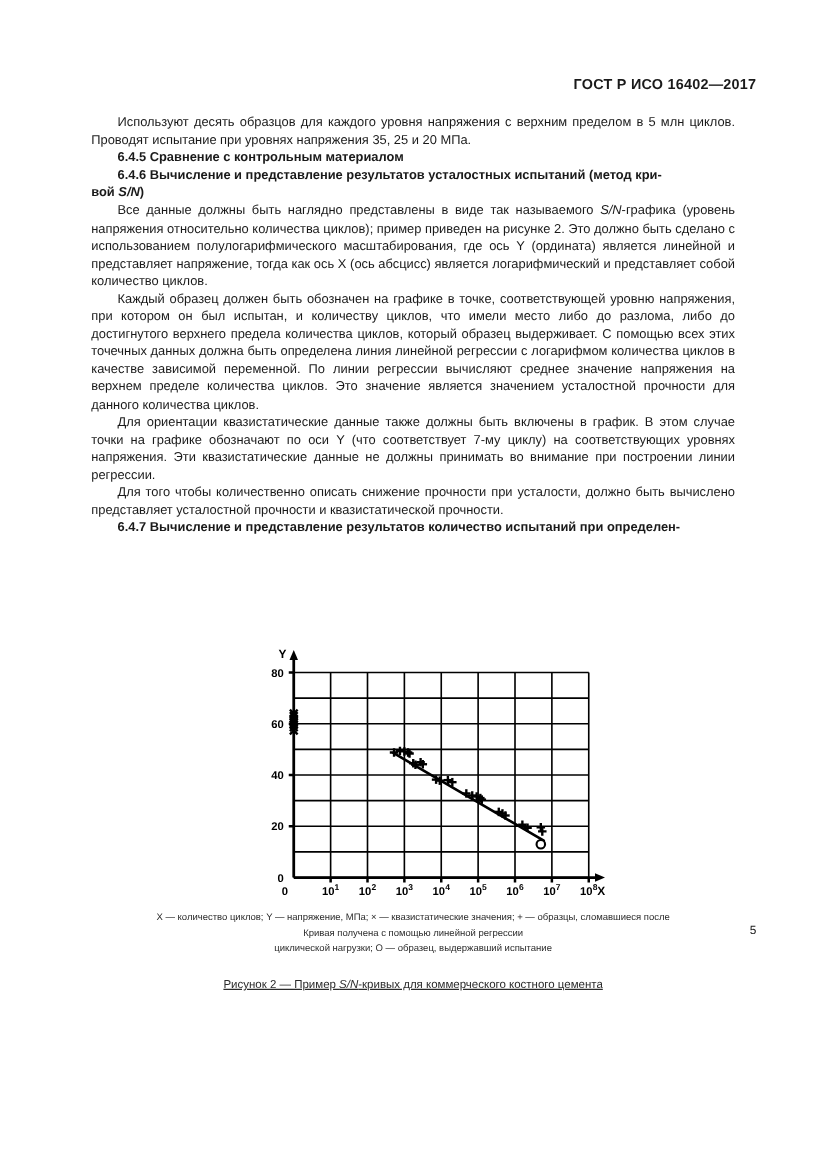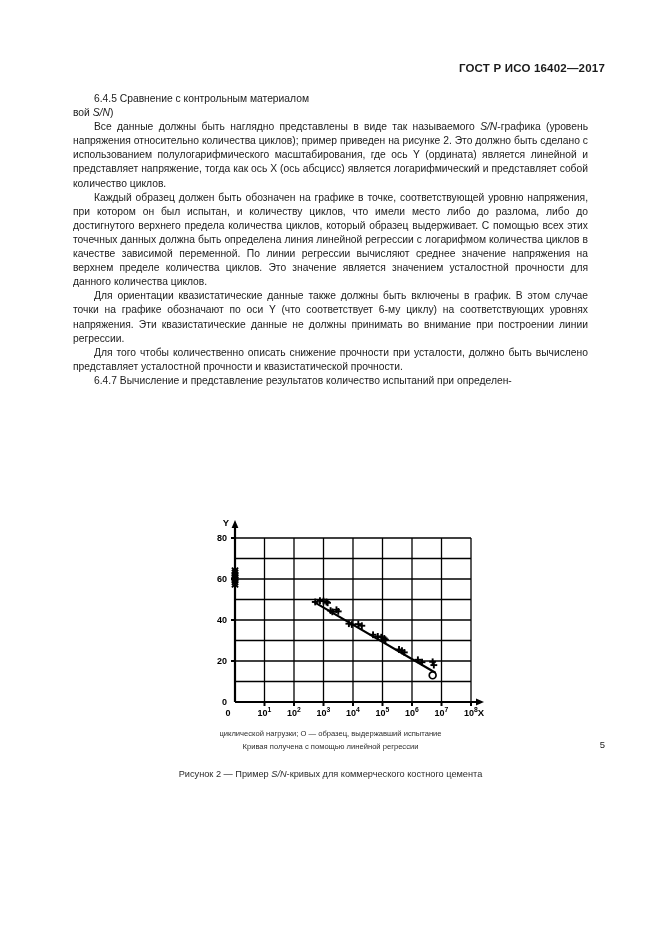--- a/index.html
+++ b/index.html
@@ -41,21 +41,21 @@
     font-size: 10.3px;
     line-height: 14.1px;
     text-align: justify;
     text-indent: 21px;
     hyphens: manual;
   }
   p.heading {
     margin: 0;
     font-size: 10.3px;
     line-height: 14.1px;
-    font-weight: normal;
+    font-weight: bold;
     text-align: justify;
     text-indent: 21px;
   }
   p.heading.cont {
     text-indent: 0;
   }
   .ital { font-style: italic; }
 
   
   .figure {
@@ -78,48 +78,51 @@
     text-align: center;
     color: #2b2b2b;
     padding: 0 66px;
   }
   .legend .l1 { display:block; text-align:center; }
   .caption {
     margin-top: 16px;
     text-align: center;
     font-size: 9.2px;
     color: #2b2b2b;
+    text-decoration: underline;
   }
   .page-num {
     position: absolute;
     right: 56px;
     bottom: 78px;
     font-size: 9.5px;
   }
 </style>
 </head>
 <body>
 
 <div class="page">
 
   <div class="header">ГОСТ Р ИСО 16402—2017</div>
 
   <div class="content">
 
+    <p class="body-par">Используют десять образцов для каждого уровня напряжения с верхним пределом в 5 млн циклов. Проводят испытание при уровнях напряжения 35, 25 и 20 МПа.</p>
 
     <p class="heading">6.4.5  Сравнение с контрольным материалом</p>
 
 
+    <p class="heading"><span>6.4.6 Вычисление и представление результатов усталостных испытаний (метод кри-</span></p>
     <p class="heading cont"><span>вой </span><span class="ital">S/N</span><span>)</span></p>
 
     <p class="body-par"><span>Все данные должны быть наглядно представлены в виде так называемого </span><span class="ital">S/N</span><span>-графика (уровень напряжения относительно количества циклов); пример приведен на рисунке 2. Это должно быть сделано с использованием полулогарифмического масштабирования, где ось Y (ордината) является линейной и представляет напряжение, тогда как ось X (ось абсцисс) является логарифмический и представляет собой количество циклов.</span></p>
 
     <p class="body-par">Каждый образец должен быть обозначен на графике в точке, соответствующей уровню напряжения, при котором он был испытан, и количеству циклов, что имели место либо до разлома, либо до достигнутого верхнего предела количества циклов, который образец выдерживает. С помощью всех этих точечных данных должна быть определена линия линейной регрессии с логарифмом количества циклов в качестве зависимой переменной. По линии регрессии вычисляют среднее значение напряжения на верхнем пределе количества циклов. Это значение является значением усталостной прочности для данного количества циклов.</p>
 
-    <p class="body-par">Для ориентации квазистатические данные также должны быть включены в график. В этом случае точки на графике обозначают по оси Y (что соответствует 6-му циклу) на соответствующих уровнях напряжения. Эти квазистатические данные не должны принимать во внимание при построении линии регрессии.</p>
+    <p class="body-par">Для ориентации квазистатические данные также должны быть включены в график. В этом случае точки на графике обозначают по оси Y (что соответствует 7-му циклу) на соответствующих уровнях напряжения. Эти квазистатические данные не должны принимать во внимание при построении линии регрессии.</p>
 
     <p class="body-par">Для того чтобы количественно описать снижение прочности при усталости, должно быть вычислено представляет усталостной прочности и квазистатической прочности.</p>
 
     <p class="heading">6.4.7 Вычисление и представление результатов количество испытаний при определен-</p>
 
 
   </div>
 
   <div class="figure">
     <div class="chart-wrap">
@@ -239,22 +242,23 @@
           <text x="225" y="200" text-anchor="middle" font-family="&quot;Liberation Sans&quot;, sans-serif" font-size="9" font-weight="bold" fill="#000"><tspan>10</tspan><tspan dy="-3.6" font-size="6.8">6</tspan></text>
           <line x1="254.5" y1="186" x2="254.5" y2="190" stroke="#000" stroke-width="2"></line>
           <text x="254.5" y="200" text-anchor="middle" font-family="&quot;Liberation Sans&quot;, sans-serif" font-size="9" font-weight="bold" fill="#000"><tspan>10</tspan><tspan dy="-3.6" font-size="6.8">7</tspan></text>
           <line x1="284" y1="186" x2="284" y2="190" stroke="#000" stroke-width="2"></line>
           <text x="284" y="200" text-anchor="middle" font-family="&quot;Liberation Sans&quot;, sans-serif" font-size="9" font-weight="bold" fill="#000"><tspan>10</tspan><tspan dy="-3.6" font-size="6.8">8</tspan></text>
           <text x="294" y="200" text-anchor="middle" font-family="&quot;Liberation Sans&quot;, sans-serif" font-size="9.5" font-weight="bold" fill="#000">X</text>
         </svg>
     </div>
 
     <div class="legend">
+      <span class="l1">X — количество циклов; Y — напряжение, МПа; × — квазистатические значения; + — образцы, сломавшиеся после</span>
+      <span class="l1">Кривая получена с помощью линейной регрессии</span>
       <span class="l1">циклической нагрузки; O — образец, выдержавший испытание</span>
-      <span class="l1">Кривая получена с помощью линейной регрессии</span>
     </div>
 
     <div class="caption"><span>Рисунок 2 — Пример </span><span class="ital">S/N</span><span>-кривых для коммерческого костного цемента</span></div>
   </div>
 
   <div class="page-num">5</div>
 
 </div>
 
 </body></html>

